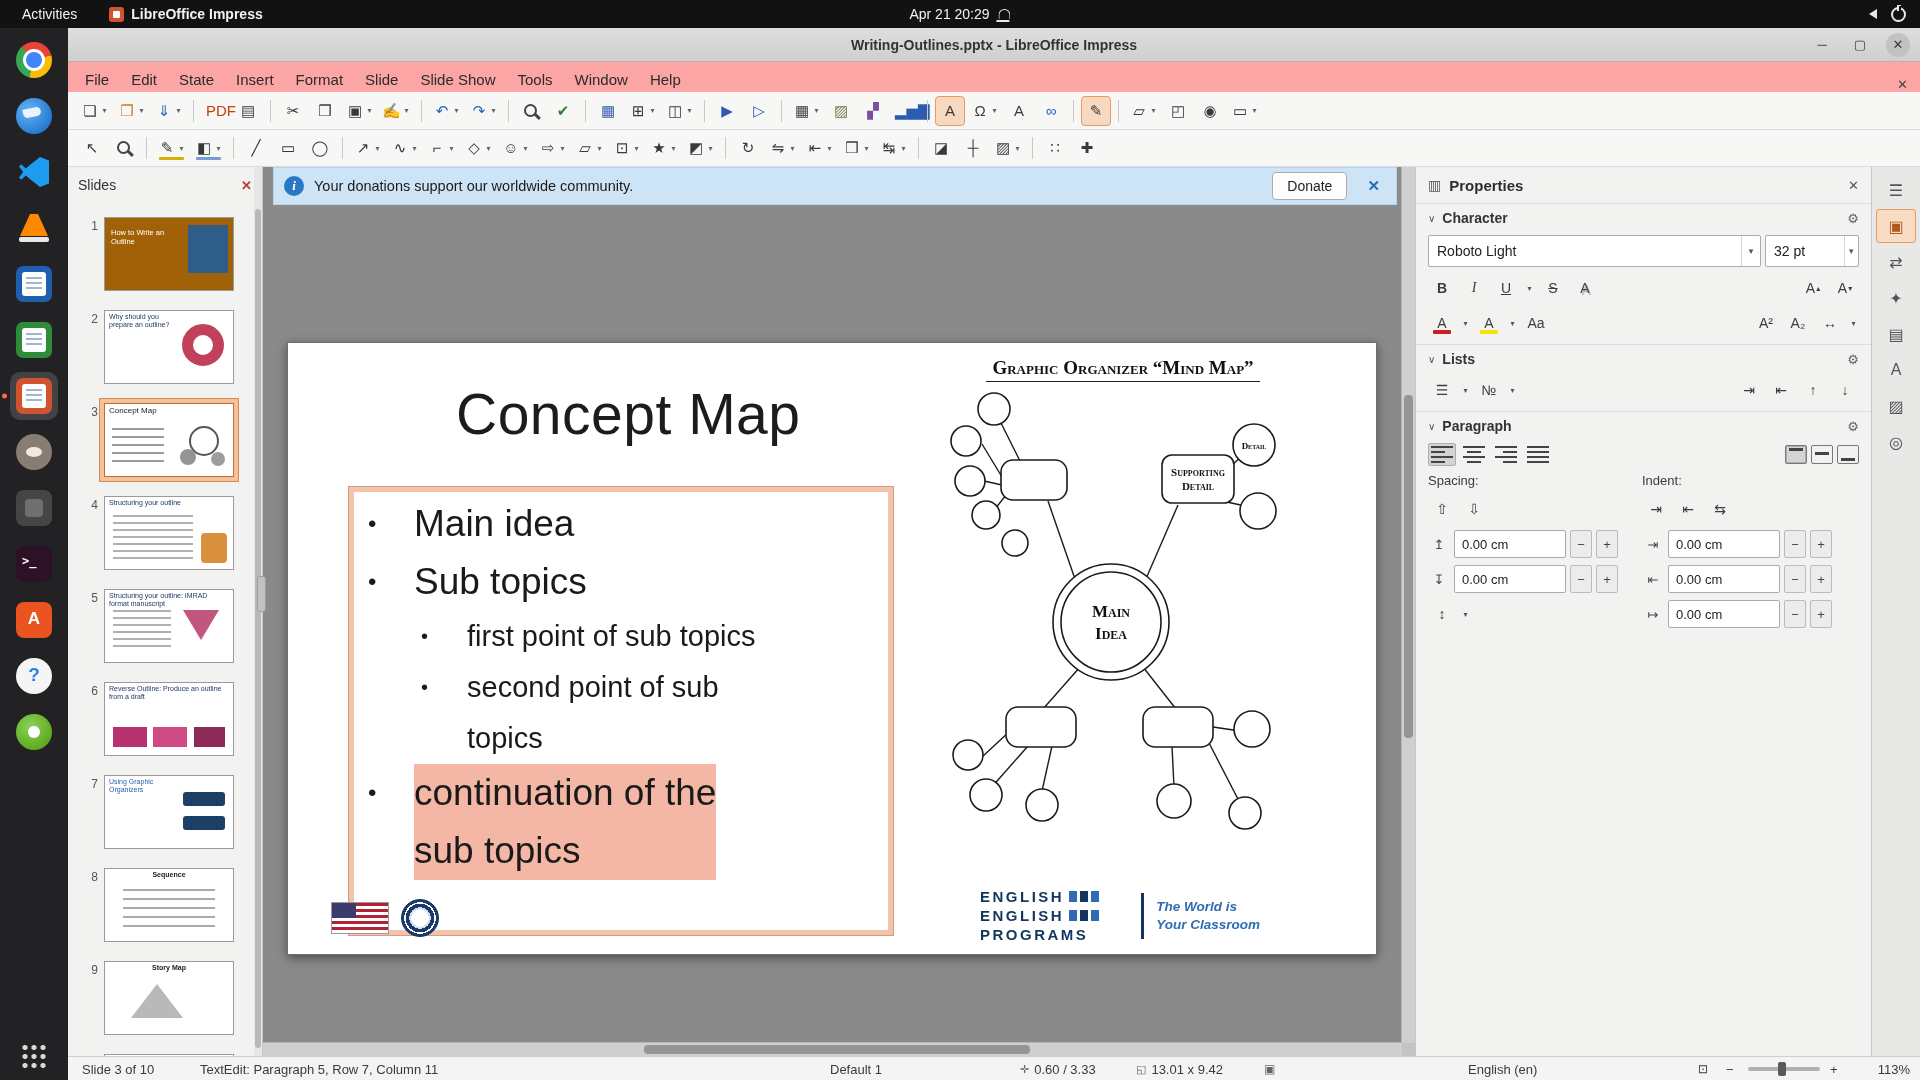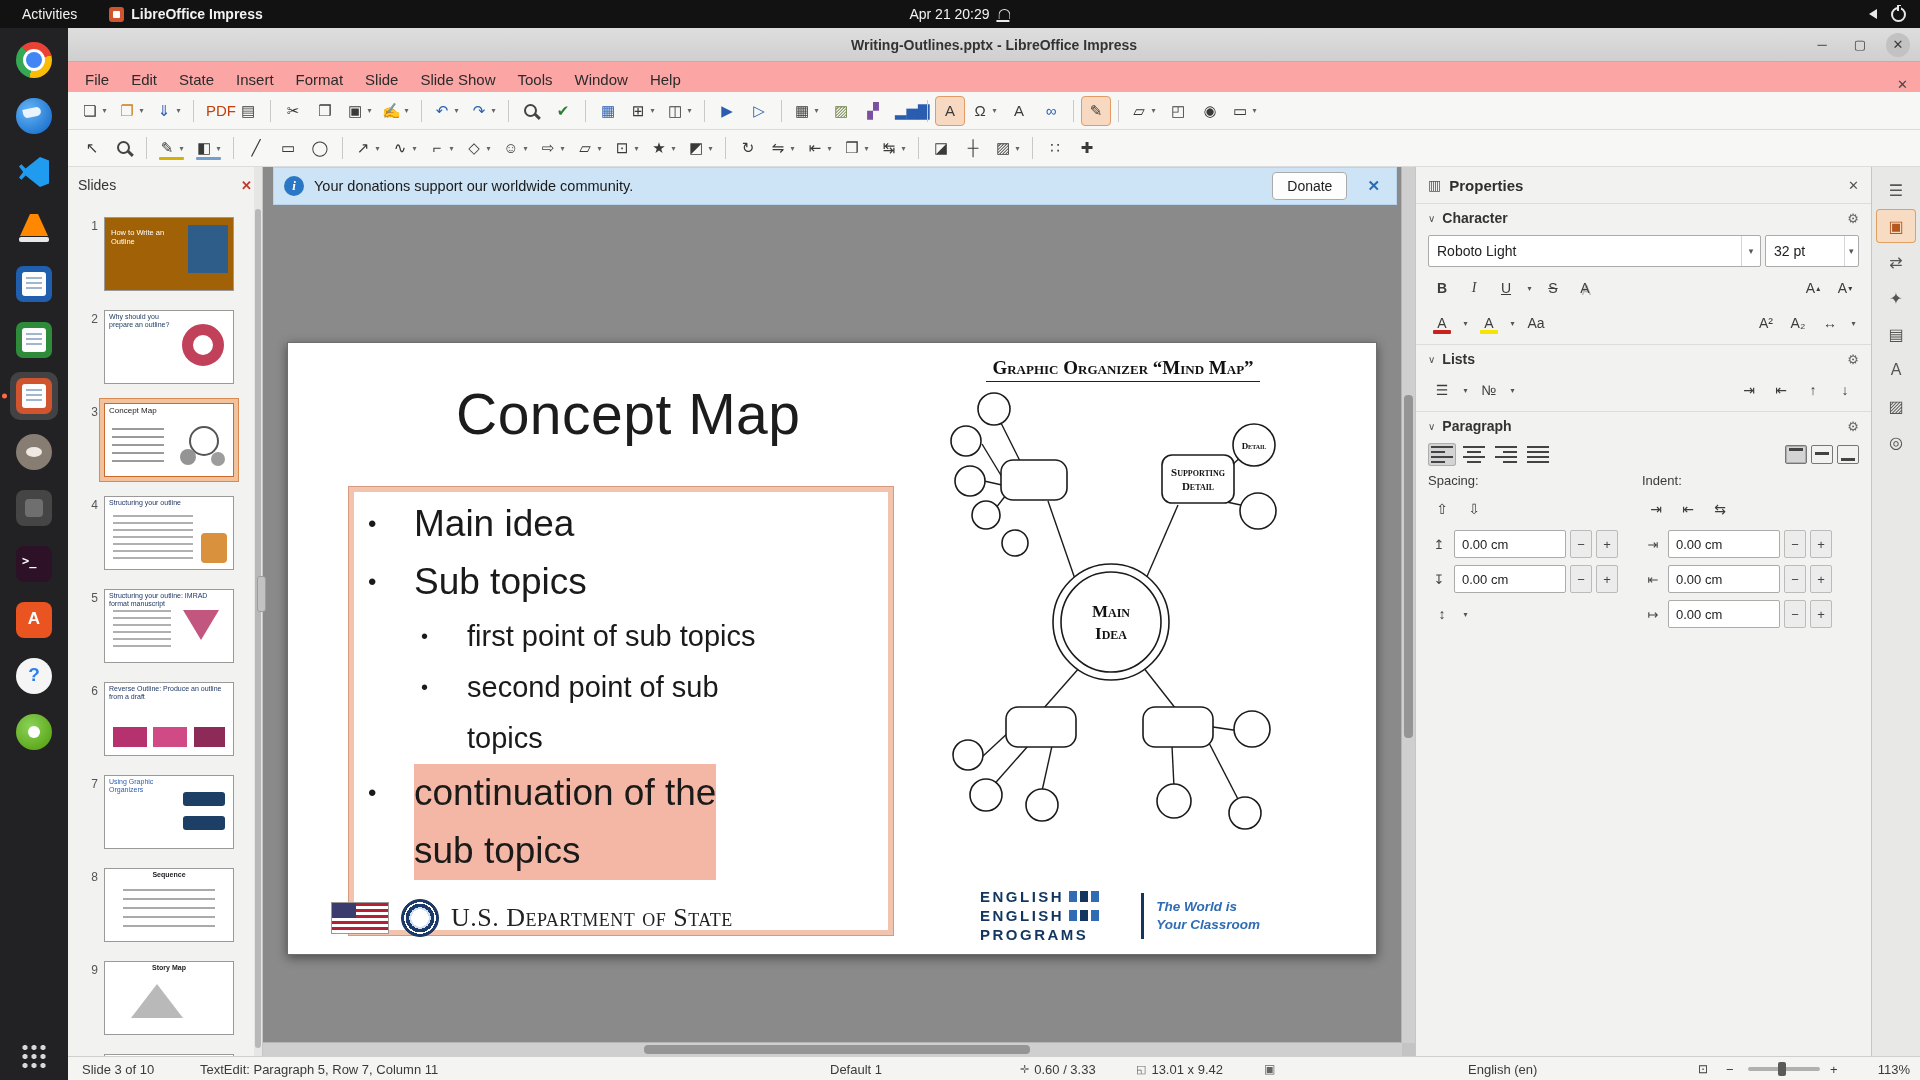--- a/index.html
+++ b/index.html
@@ -920,21 +920,20 @@
                 <span class="bdot">•</span>
                 <span class="btext">continuation of the
 sub topics</span>
               </div>
             </div>
         </div>
 
         <div class="usdos">
           <span class="flag"></span>
           <span class="seal"></span>
-          <span class="dept">U.S. Department of State</span>
         </div>
 
         <div class="mm-header">
           <span class="mm-title">Graphic Organizer “Mind Map”</span>
         </div>
 
         <svg class="mindmap-svg" width="360" height="468" viewBox="0 0 360 468">
           <g>
             <line class="mm-line" x1="135" y1="190" x2="108" y2="112"></line>
             <line class="mm-line" x1="205" y1="192" x2="238" y2="116"></line>

